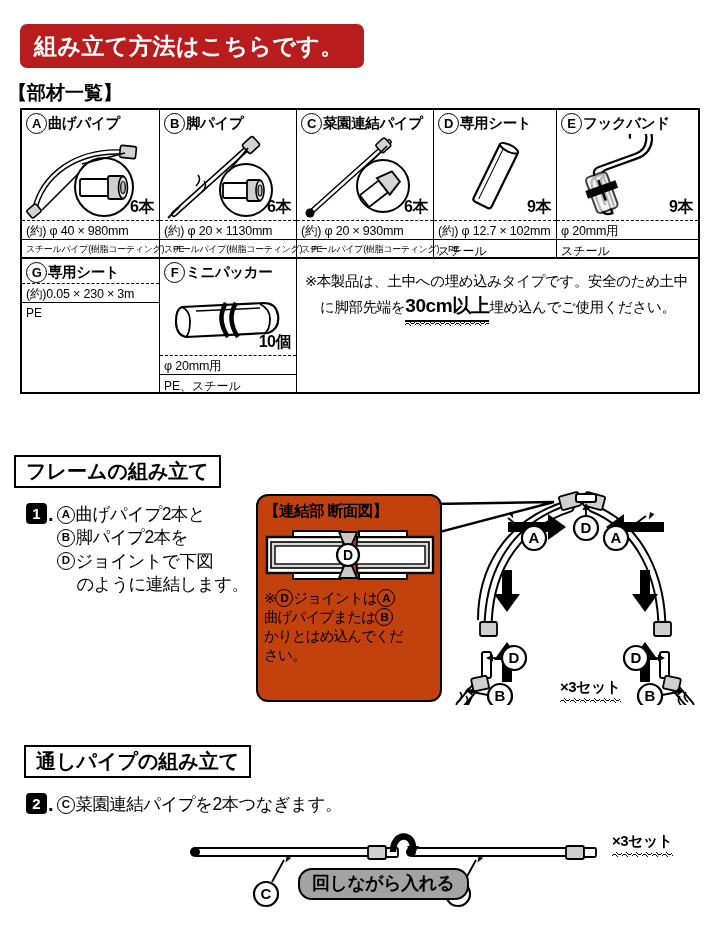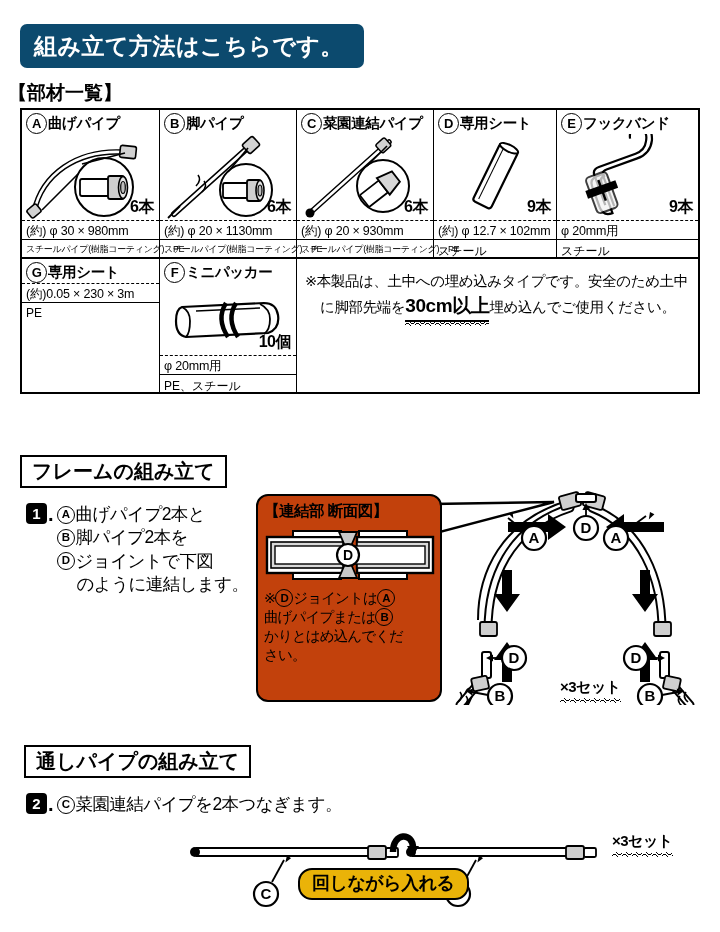--- a/index.html
+++ b/index.html
@@ -11,21 +11,21 @@
     color:#000;
     position:relative;
     overflow:hidden;
     -webkit-font-smoothing:antialiased;
   }
   .page{position:relative;width:720px;height:932px;}
 
   
   .banner{
     position:absolute;left:20px;top:24px;width:344px;height:44px;
-    background:#0c4a6e;border-radius:7px;
+    background:#b91c1c;border-radius:7px;
     display:flex;align-items:center;
   }
   .banner-text{
     color:#fff;font-size:23px;font-weight:bold;letter-spacing:.5px;
     padding-left:14px;line-height:1;
   }
 
   
   .parts-heading{
     position:absolute;left:8px;top:80px;
@@ -109,21 +109,21 @@
       radial-gradient(circle at 7.5px 0px, transparent 2.2px, #000 2.2px, #000 3.1px, transparent 3.2px);
     background-size:10px 5px;background-repeat:repeat-x;
   }
 
   
   .sec-head{
     position:absolute;border:2.5px solid #000;
     font-size:20px;font-weight:bold;
     padding:4px 10px 5px 10px;letter-spacing:0px;line-height:1;
   }
-  #frame-head{left:20px;top:455px;}
+  #frame-head{left:14px;top:455px;}
   #pipe-head{left:24px;top:745px;}
 
   
   .step{position:absolute;display:flex;align-items:flex-start;}
   .stepnum{
     display:flex;align-items:center;flex:0 0 auto;
     font-size:21px;font-weight:bold;line-height:1;
   }
   .numbox{
     display:inline-flex;align-items:center;justify-content:center;
@@ -165,21 +165,21 @@
     position:absolute;left:560px;top:678px;font-size:15px;font-weight:bold;
     letter-spacing:-.5px;
   }
   .x3b{
     position:absolute;left:612px;top:832px;font-size:15px;font-weight:bold;
     letter-spacing:-.5px;
   }
   .pipejoin{position:absolute;left:180px;top:830px;}
   .rotate-bubble{
     position:absolute;left:298px;top:868px;
-    border:2.5px solid #000;border-radius:14px;background:#eab308;
+    border:2.5px solid #000;border-radius:14px;background:#a3a3a3;
     font-size:18px;font-weight:bold;padding:3px 12px 4px 12px;letter-spacing:-.5px;
     line-height:1.15;white-space:nowrap;z-index:5;
   }
   svg{display:block;}
 </style>
 </head>
 <body>
 
 <div class="page">
 
@@ -209,21 +209,21 @@
             <path d="M60 30 L103 19" stroke="#000" stroke-width="1.6" fill="none"></path>
             <g>
               <rect x="58" y="45" width="30" height="17" rx="2" fill="#fff" stroke="#000" stroke-width="1.8"></rect>
               <rect x="86" y="42" width="16" height="23" rx="2" fill="#cfcfcf" stroke="#000" stroke-width="1.8"></rect>
               <ellipse cx="101" cy="53.5" rx="4.5" ry="11" fill="#e6e6e6" stroke="#000" stroke-width="1.6"></ellipse>
               <ellipse cx="101" cy="53.5" rx="2.3" ry="6" fill="#bdbdbd" stroke="#000" stroke-width="1.2"></ellipse>
             </g>
           </svg>
           <span class="qty">6本</span>
         </div>
-        <div class="dim">(約) φ 30 × 980mm</div>
+        <div class="dim">(約) φ 40 × 980mm</div>
         <div class="mat">スチールパイプ(樹脂コーティング)、PE</div>
       </div>
 
       <div class="pcell pc-b">
         <div class="pname">
           <span class="circ big">B</span>
           <span>脚パイプ</span>
         </div>
         <div class="pic">
           <svg width="137" height="86" viewBox="0 0 137 86">

